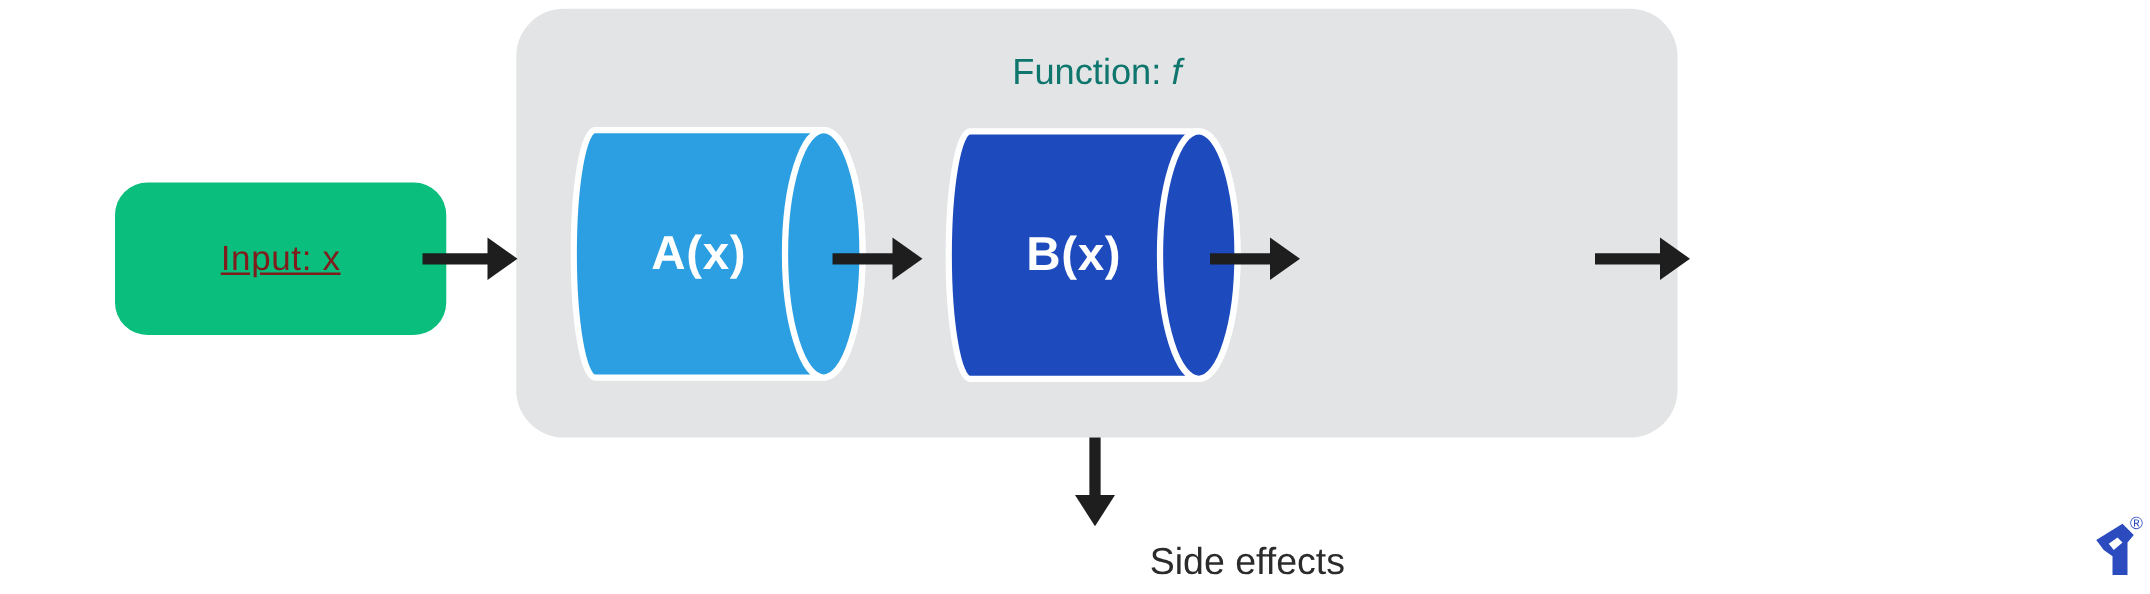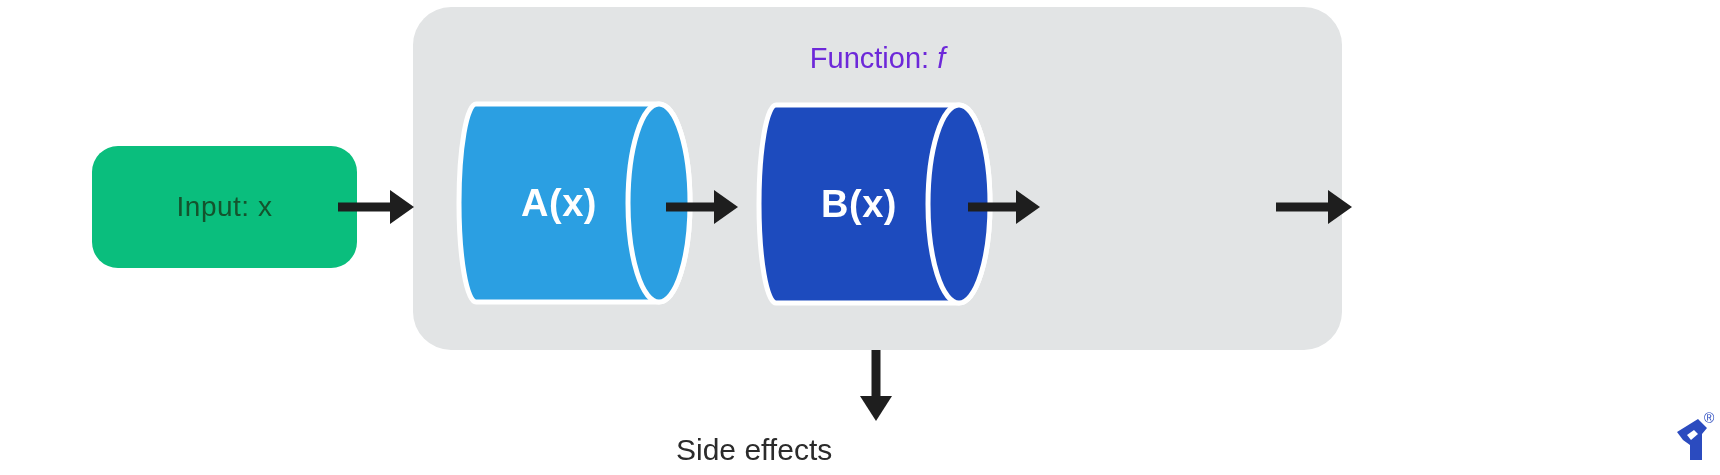--- a/index.html
+++ b/index.html
@@ -17,33 +17,34 @@
     width: 929px; height: 343px;
     background: #E2E4E5;
     border-radius: 38px;
   }
   .scope-title {
     position: absolute;
     left: 413px; top: 42px;
     width: 929px;
     text-align: center;
     font-size: 29px;
-    color: #6d28d9;
+    color: #0f766e;
   }
   .scope-title .ital { font-style: italic; }
   .endpoint {
     position: absolute;
     background: #0ABE7D;
     border-radius: 26px;
     display: flex;
     align-items: center;
     justify-content: center;
-    color: #14532d;
+    color: #7f1d1d;
     font-size: 28px;
     letter-spacing: 0.5px;
+    text-decoration: underline;
   }
   .endpoint .ital { font-style: italic; }
   .endpoint.input  { left: 92px;  top: 146px; width: 265px; height: 122px; }
   .endpoint.output { left: 1362px; top: 144px; width: 270px; height: 124px; }
   .cyl { position: absolute; width: 238px; height: 206px; }
   .cyl svg { display: block; width: 238px; height: 206px; overflow: visible; }
   .cyl-stroke { stroke: #ffffff; stroke-width: 5; }
   .cyl-label {
     position: absolute;
     left: 0; top: 0;
@@ -60,21 +61,21 @@
   .cyl.a { left: 456px; top: 100px; }
   .cyl.b { left: 756px; top: 101px; }
   .cyl.c { left: 1059px; top: 102px; }
   .arrow { position: absolute; overflow: visible; }
   .arrow-line { stroke: #1E1E1E; stroke-width: 9; }
   .arrow-head { fill: #1E1E1E; }
   .side-effects-label {
     position: absolute;
     left: 676px; top: 433px;
     width: 400px;
-    text-align: left;
+    text-align: right;
     font-size: 30px;
     color: #2B2B2B;
   }
   .brand-logo { position: absolute; left: 1645px; top: 395px; width: 75px; height: 80px; }
   .brand-reg {
     position: absolute;
     left: 1704px; top: 410px;
     font-size: 14px;
     color: #2B4BBF;
   }

